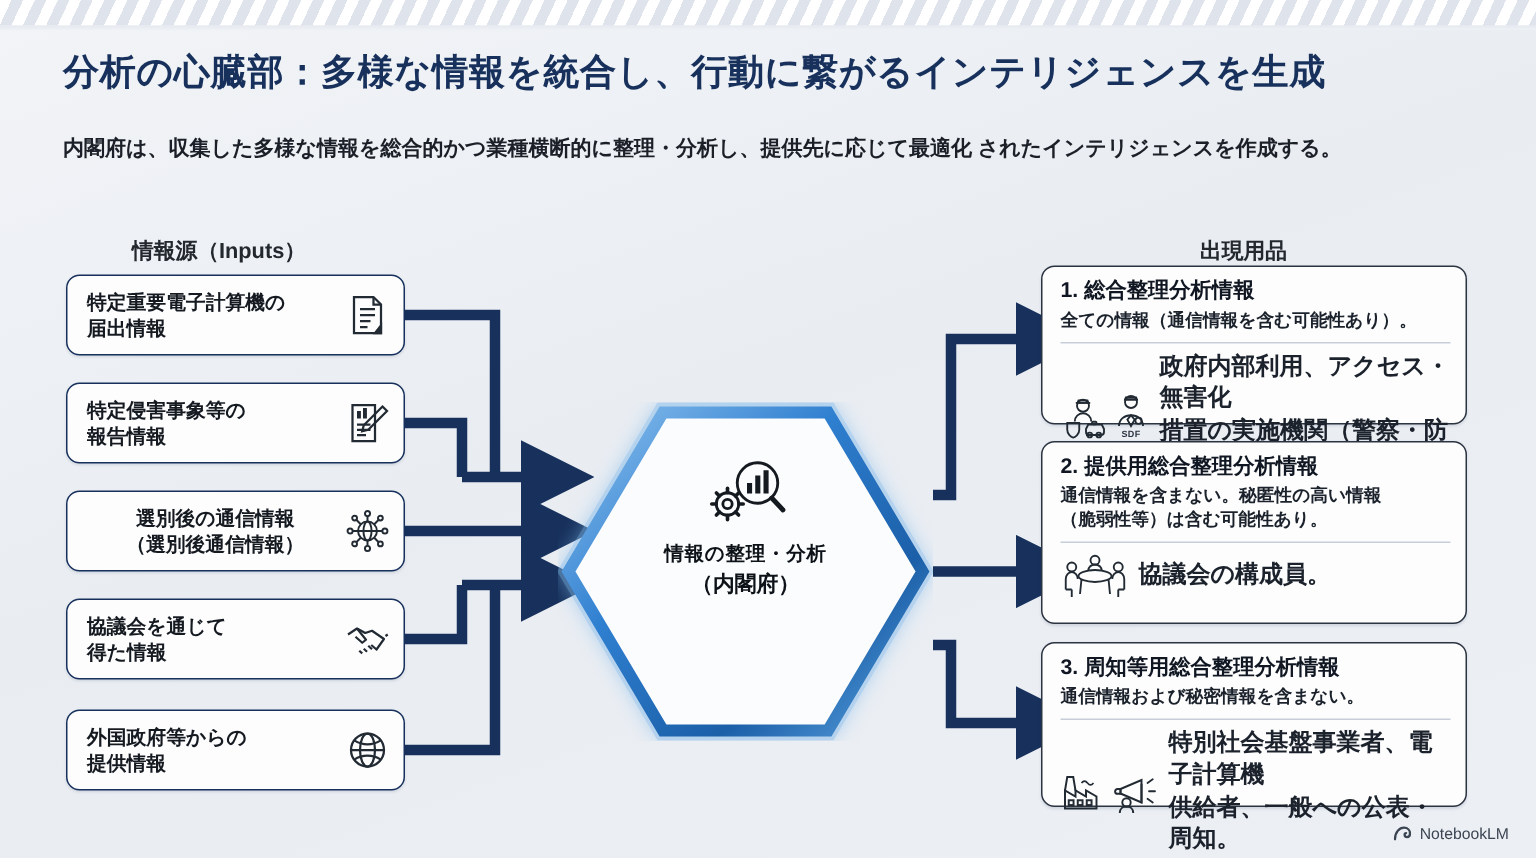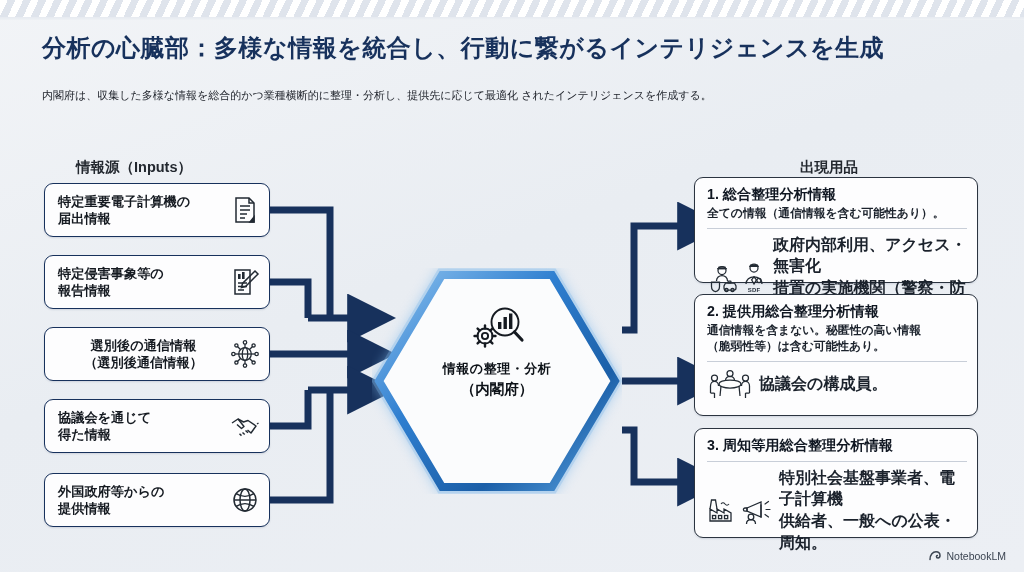--- a/index.html
+++ b/index.html
@@ -32,30 +32,30 @@
   }
 
   
   .title {
     position: absolute; left: 42px; top: 32px;
     font-size: 24px; font-weight: 700; letter-spacing: .5px;
     color: #17315c; white-space: nowrap;
   }
   .subtitle {
     position: absolute; left: 42px; top: 88px; width: 940px;
-    font-size: 11px; font-weight: 400; line-height: 1.45;
+    font-size: 14px; font-weight: 700; line-height: 1.45;
     color: #1b1f27;
   }
 
   
   .col-caption {
     position: absolute; font-size: 14.5px; font-weight: 700; color: #23282f;
     white-space: nowrap;
   }
-  #cap-inputs  { left: 76px;  top: 158px; }
+  #cap-inputs  { left: 88px;  top: 158px; }
   #cap-outputs { left: 800px; top: 158px; }
 
   
   .in-card {
     position: absolute; left: 44px; width: 226px; height: 54px;
     background: #fdfdfe;
     border: 1.6px solid #17315c;
     border-radius: 9px;
     display: flex; align-items: center;
     padding: 0 8px 0 13px;
@@ -372,20 +372,21 @@
           <path d="M42.5 19 c0-2.7-1.8-4.6-4-4.6 -2.2 0-4 1.9-4 4.6"></path>
           <path d="M42.5 19 v7 M42.5 26 h-4 M38.5 26 v5"></path>
         </svg>
       </span>
       <span class="o-note">協議会の構成員。</span>
     </div>
   </div>
 
   <div class="out-card" id="out2">
     <div class="o-title">3. 周知等用総合整理分析情報</div>
+    <div class="o-desc">通信情報および秘密情報を含まない。</div>
     <div class="o-rule"></div>
     <div class="o-row">
       <span class="o-icons">
         <svg width="30" height="30" viewBox="0 0 30 30" fill="none" stroke="#222a33" stroke-width="1.3">
           <path d="M3 26 V14 l7 4 V14 l7 4 V14 l7 4 V26 Z"></path>
           <path d="M3 14 L4.5 5 h4 L10 14"></path>
           <rect x="5.5" y="20.5" width="3.2" height="3.2"></rect>
           <rect x="11.5" y="20.5" width="3.2" height="3.2"></rect>
           <rect x="17.5" y="20.5" width="3.2" height="3.2"></rect>
           <path d="M14 9 q2-2.5 4 0 t4 0" stroke-width="1.1"></path>

